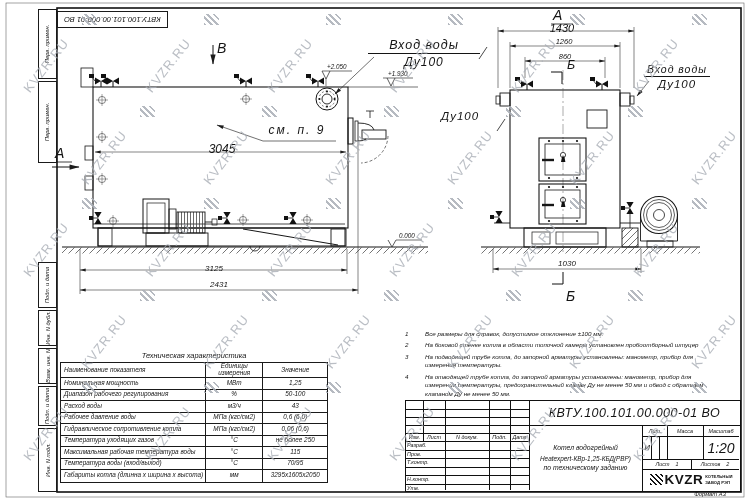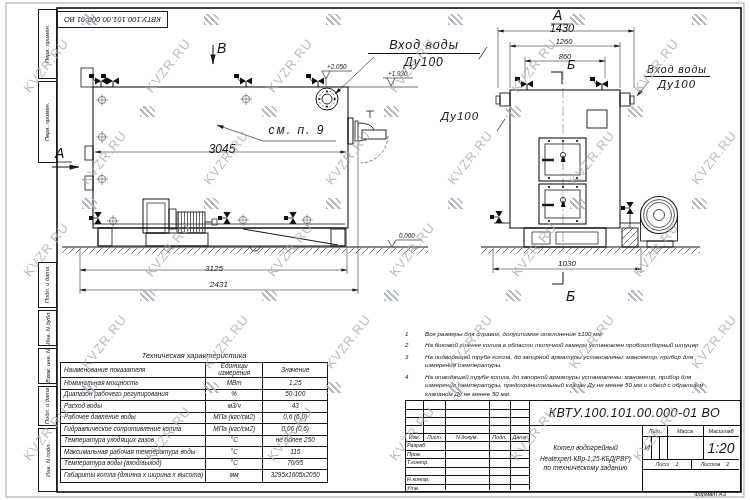--- a/index.html
+++ b/index.html
@@ -450,20 +450,30 @@
       <div class="cell" style="left:0;top:10px;width:8px;height:23px;font-size:8px">И</div>
       <div class="cell" style="left:60px;top:10px;width:36px;height:23px;font-size:14px">1:20</div>
       <div class="cell" style="left:0;top:33px;width:48px;height:10px;gap:6px">
         <span>Лист</span>
         <span>1</span>
       </div>
       <div class="cell" style="left:48px;top:33px;width:48px;height:10px;gap:6px">
         <span>Листов</span>
         <span>2</span>
       </div>
+      <div class="cell" style="left:0;top:43px;width:96px;height:21px">
+        <div class="logo">
+          <div class="bars"></div>
+          <div class="kv">KVZR</div>
+          <div class="sub">
+            <div>КОТЕЛЬНЫЙ</div>
+            <div>ЗАВОД РЭП</div>
+          </div>
+        </div>
+      </div>
     </div>
   </div>
 
   <div class="fmt">Формат  А3</div>
 
   <div class="wm-layer" id="wm-layer">
       <div class="wm-text" style="left: 14px; top: 58px;">KVZR.RU</div>
       <div class="wm-mark" style="left: 82px; top: 14px;"></div>
       <div class="wm-text" style="left: 136px; top: 58px;">KVZR.RU</div>
       <div class="wm-mark" style="left: 204px; top: 14px;"></div>

